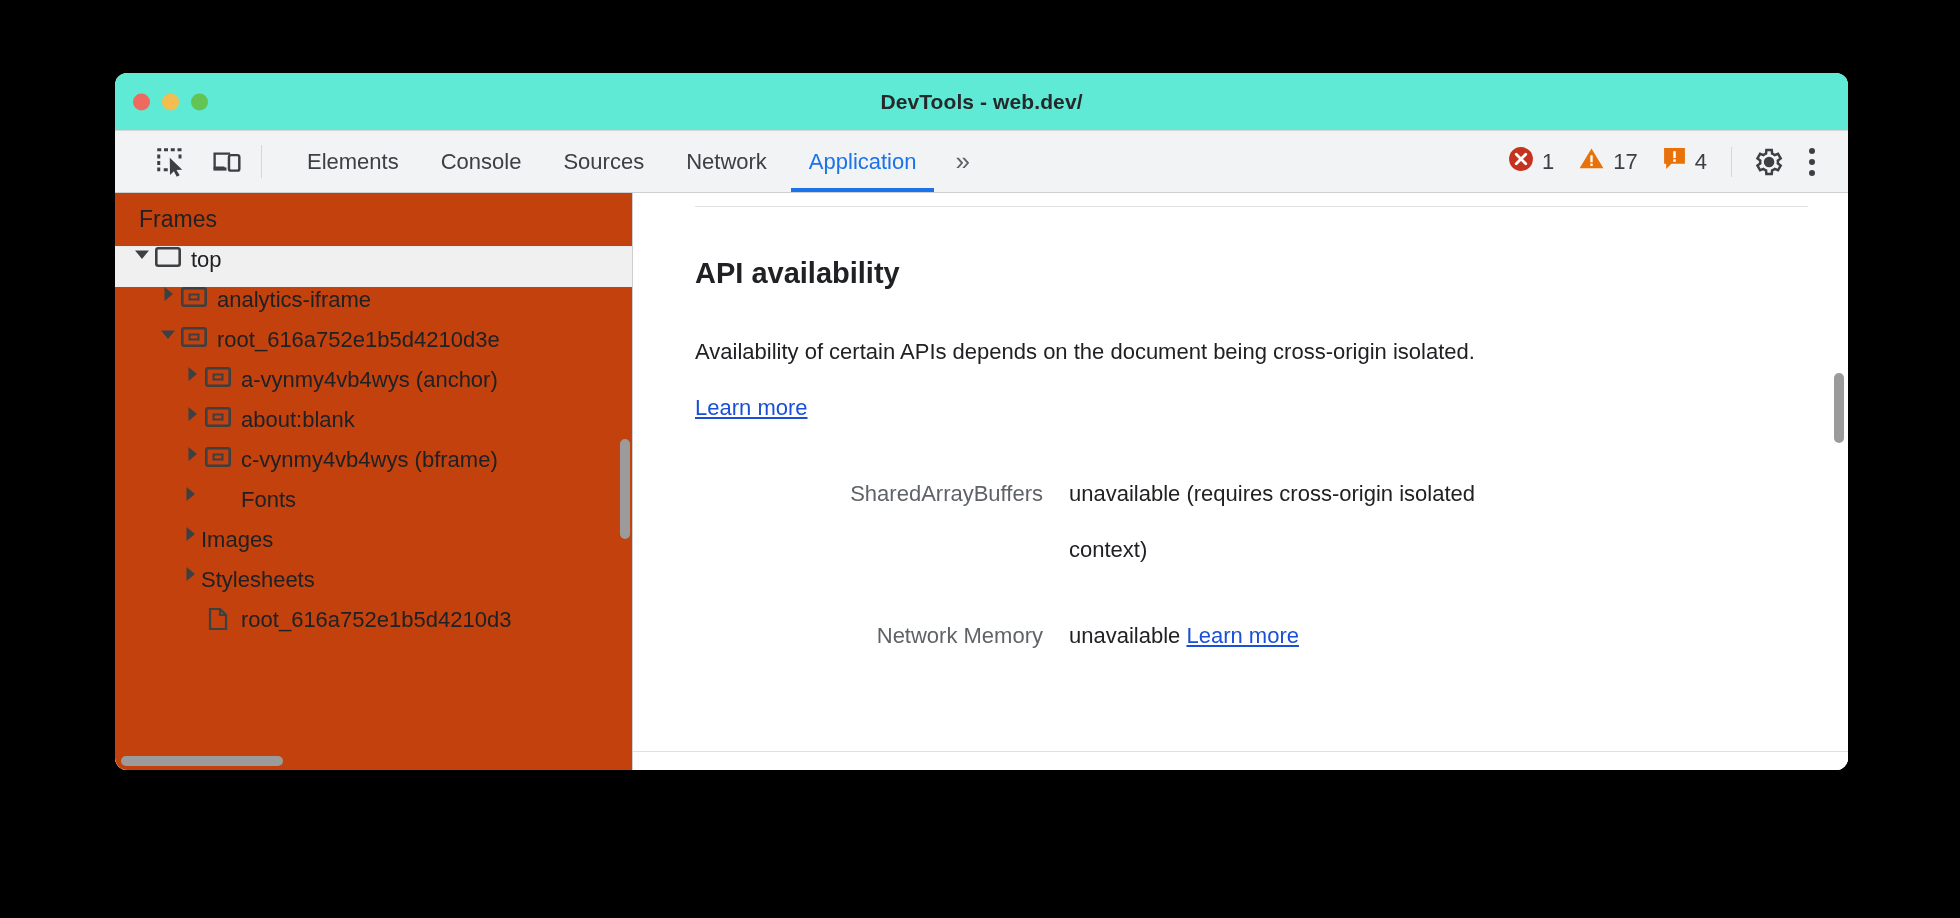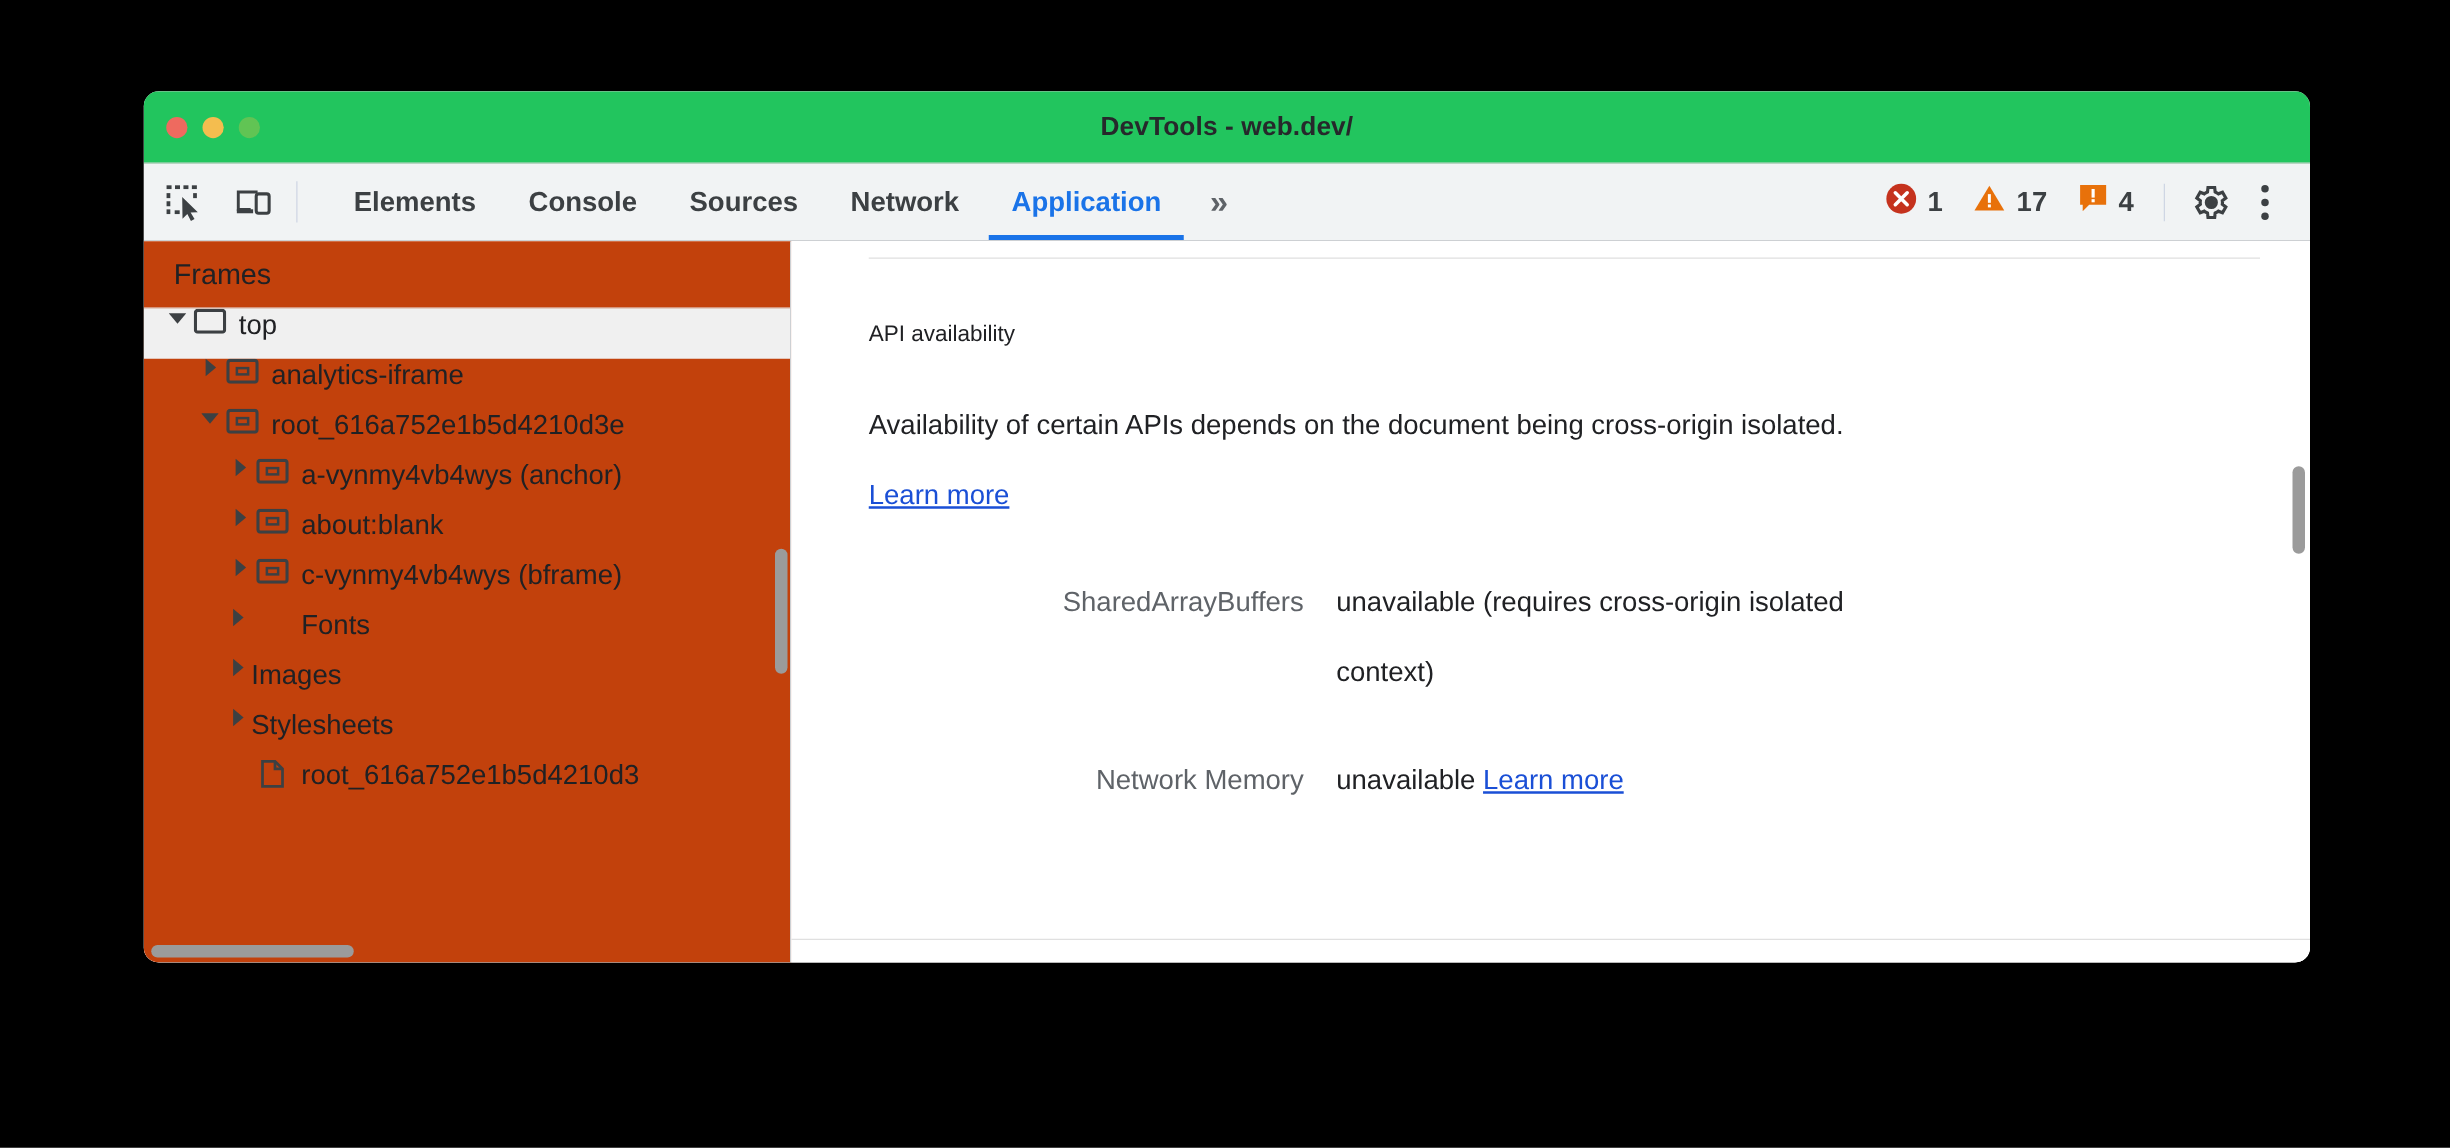--- a/index.html
+++ b/index.html
@@ -20,21 +20,21 @@
     box-shadow: 0 10px 40px rgba(0,0,0,.45);
     overflow: hidden;
     display: flex;
     flex-direction: column;
   }
 
   
   #titlebar {
     height: 58px;
     flex: 0 0 58px;
-    background: #22c55e;
+    background: #5eead4;
     border-bottom: 1px solid #d6d6d6;
     position: relative;
     display: flex;
     align-items: center;
   }
   .traffic {
     position: absolute;
     left: 18px; top: 50%;
     transform: translateY(-50%);
     display: flex;
@@ -54,22 +54,21 @@
   }
 
   
   #tabstrip {
     height: 62px;
     flex: 0 0 62px;
     background: #f1f3f4;
     border-bottom: 1px solid #cdd0d3;
     display: flex;
     align-items: stretch;
-    padding-left: 4px;
-    font-weight: bold;
+    padding-left: 28px;
   }
   .tool-btn {
     width: 56px;
     display: flex; align-items: center; justify-content: center;
     cursor: pointer;
   }
   .vsep {
     width: 1px;
     background: #cfd6e4;
     margin: 14px 10px 14px 6px;
@@ -207,22 +206,22 @@
   }
   #main-inner {
     position: absolute;
     left: 0; right: 0; top: 0; bottom: 0;
     padding: 0 40px 0 62px;
   }
   .hr-top { height: 1px; background: #e0e0e0; margin-top: 13px; }
   .hr-bottom { position: absolute; left: 0; right: 0; bottom: 18px; height: 1px; background: #e0e0e0; }
   #section-title {
     margin-top: 50px;
-    font-size: 18px;
-    font-weight: normal;
+    font-size: 29px;
+    font-weight: bold;
     color: #202124;
   }
   #section-desc {
     margin-top: 34px;
     font-size: 22px;
     color: #202124;
     line-height: 56px;
     max-width: 790px;
   }
   .link { color: #1a4fd6; text-decoration: underline; cursor: pointer; }

